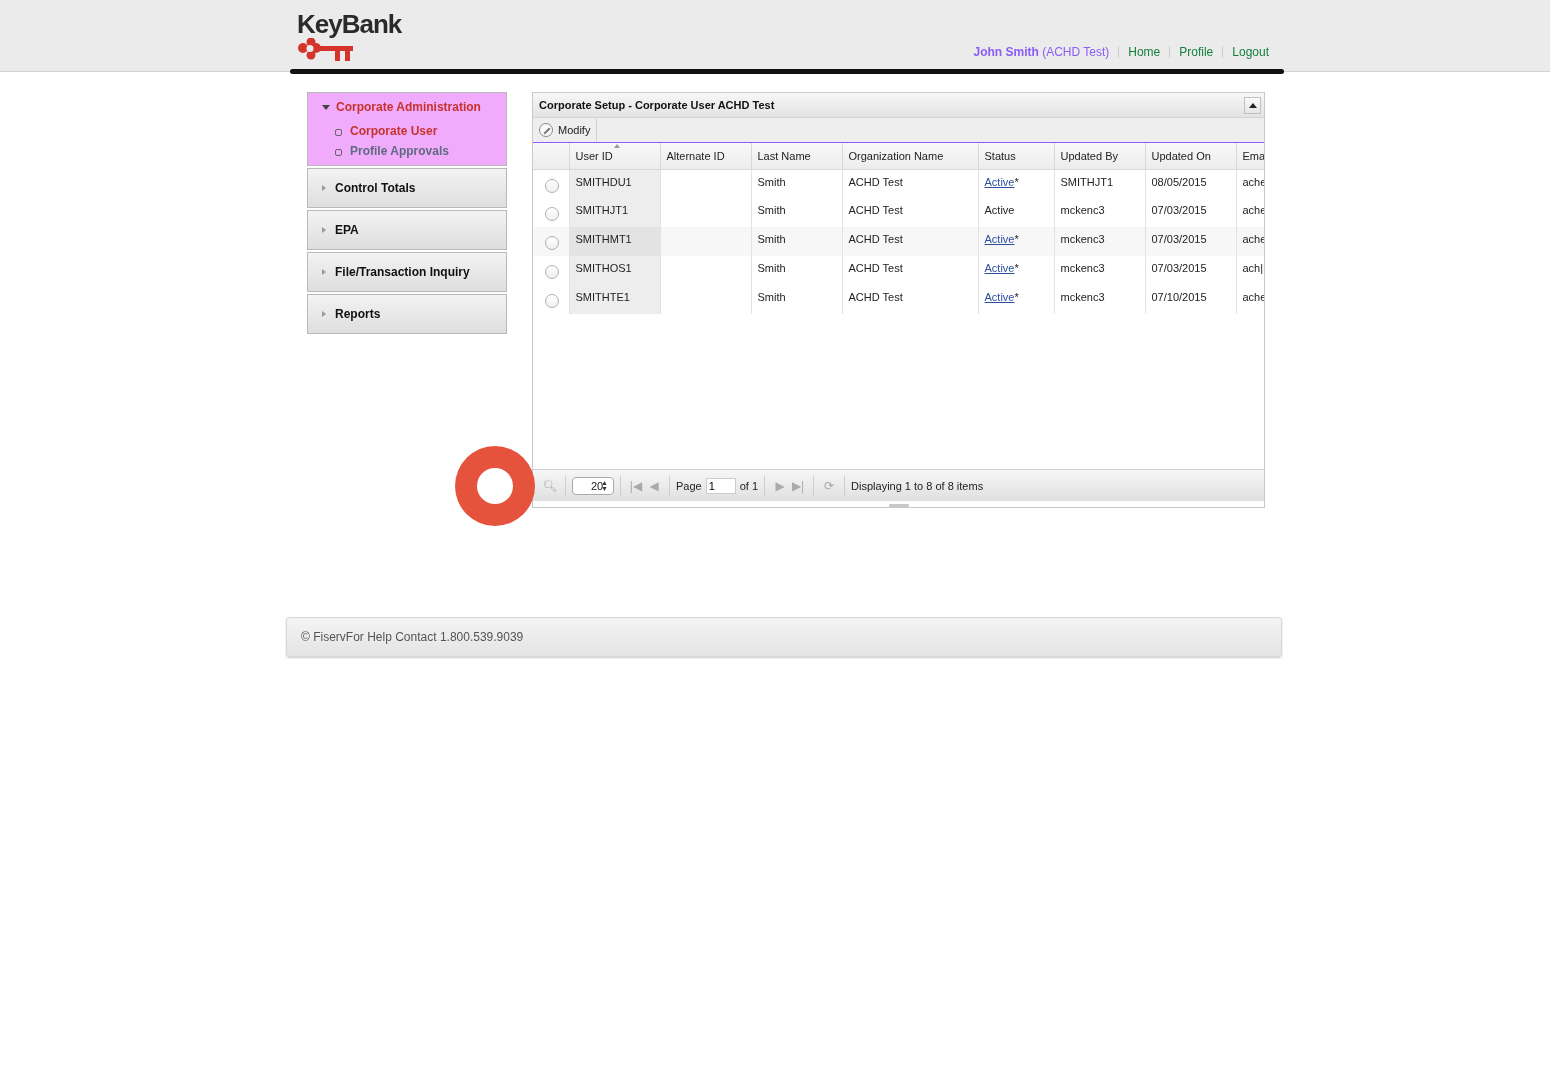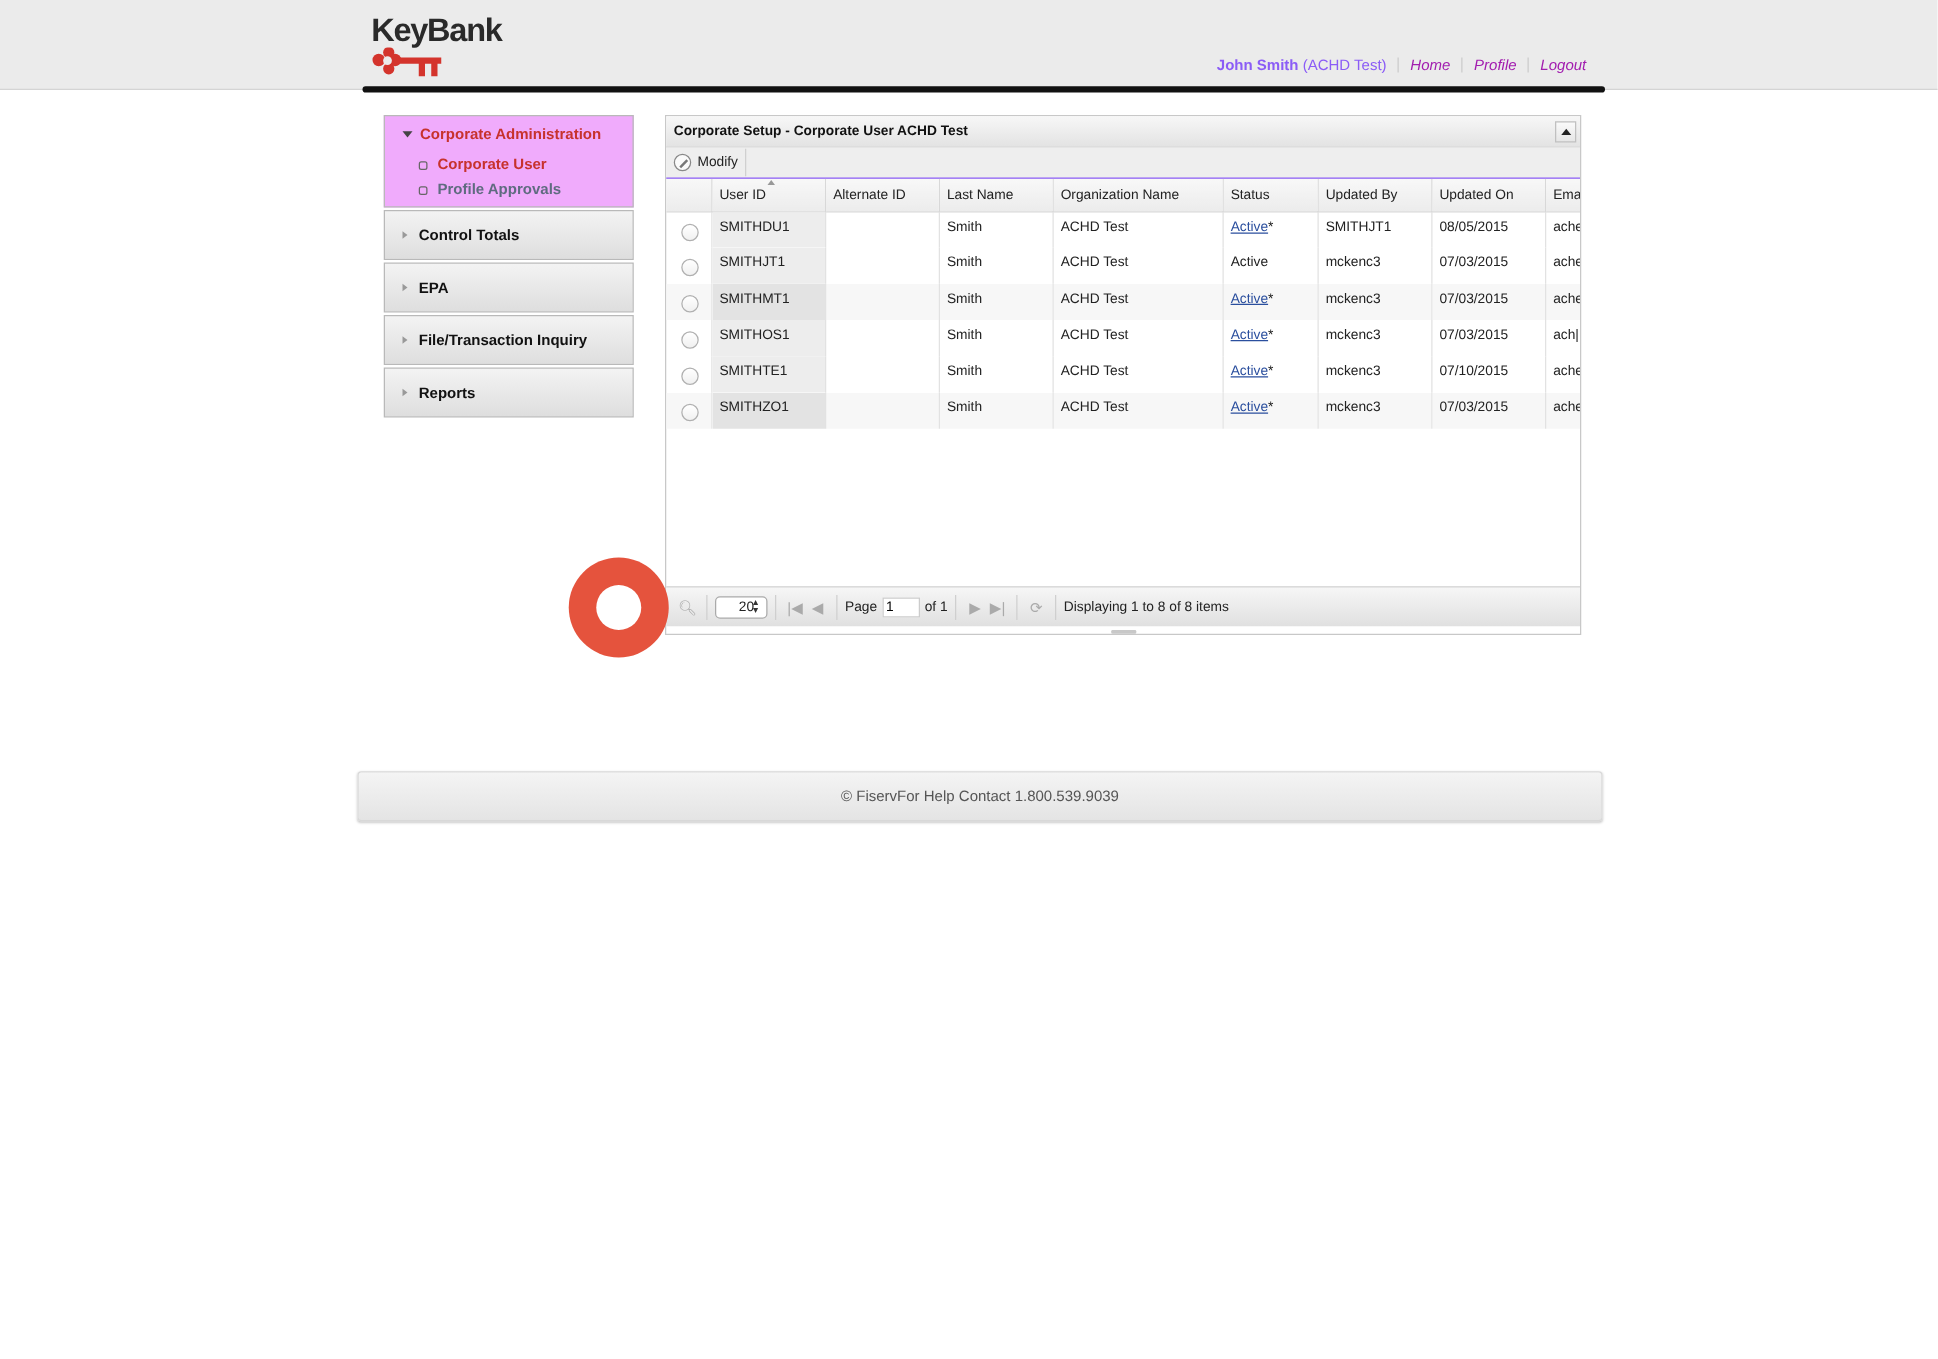--- a/index.html
+++ b/index.html
@@ -6,21 +6,21 @@
   html, body { width: 1550px; height: 1087px; background: #ffffff; font-family: "Liberation Sans", sans-serif; color: #222; overflow: hidden; }
   .topbar { position: absolute; left: 0; top: 0; width: 1550px; height: 72px; background: #ebebeb; border-bottom: 1px solid #d4d4d4; }
   .logo { position: absolute; left: 297px; top: 10px; width: 120px; height: 56px; }
   .logo-text { font-size: 26px; font-weight: bold; color: #2a2a2a; letter-spacing: -1px; line-height: 28px; }
   .logo-key { position: absolute; left: 0; top: 28px; }
   .header-rule { position: absolute; left: 290px; top: 69px; width: 994px; height: 5px; background: #111; border-radius: 3px; }
   .usernav { position: absolute; right: 281px; top: 45px; font-size: 12px; display: flex; align-items: center; }
   .usernav .user { color: #8b5cf6; }
   .usernav .user b { font-weight: bold; }
   .usernav .sep { width: 1px; height: 12px; background: #ccc; margin: 0 9px; }
-  .usernav a { color: #a21caf; text-decoration: none; font-style: italic; }
+  .usernav a { color: #15803d; text-decoration: none; }
 
   .sidebar { position: absolute; left: 307px; top: 92px; width: 200px; }
   .side-open { border: 1px solid #b9b9b9; background: #f0abfc; padding: 5px 0 4px 0; }
   .side-open .head { display: flex; align-items: center; font-size: 12px; font-weight: bold; color: #c7322d; padding-left: 14px; height: 18px; }
   .caret-down { width: 0; height: 0; border-left: 4px solid transparent; border-right: 4px solid transparent; border-top: 5px solid #444; margin-right: 6px; }
   .side-sub { display: flex; align-items: center; font-size: 12px; font-weight: bold; padding-left: 27px; height: 20px; }
   .side-sub .box { width: 7px; height: 7px; border: 1px solid #666; border-radius: 2px; margin-right: 8px; margin-top: 2px; }
   .side-sub.active { color: #c7322d; margin-top: 5px; }
   .side-sub.other { color: #5f6b80; }
   .side-item { margin-top: 2px; height: 40px; border: 1px solid #b9b9b9; background: linear-gradient(#f3f3f3, #dedede); display: flex; align-items: center; padding-left: 14px; font-size: 12px; font-weight: bold; color: #111; }
@@ -50,21 +50,21 @@
   .pg-sep { width: 1px; height: 20px; background: #cfcfcf; margin: 0 6px; }
   .pg-icon { color: #aaa; font-size: 12px; width: 18px; text-align: center; }
   .pg-select { width: 42px; height: 18px; border: 1px solid #aaa; border-radius: 4px; background: #fff; display: flex; align-items: center; padding-left: 18px; position: relative; font-size: 11px; }
   .pg-select .arrows { position: absolute; right: 5px; top: 2px; font-size: 7px; line-height: 6px; color: #333; }
   .pg-input { width: 30px; height: 16px; border: 1px solid #ccc; background: #fff; font-size: 11px; padding-left: 2px; margin: 0 4px; font-family: "Liberation Sans", sans-serif; }
   .resize-grip { position: absolute; left: 356px; bottom: 0px; width: 20px; height: 3px; background: #c8c8c8; border-radius: 1px; }
 
   .marker { position: absolute; left: 455px; top: 446px; width: 80px; height: 80px; border-radius: 50%; background: #e5533d; }
   .marker::after { content: ""; position: absolute; left: 22px; top: 22px; width: 36px; height: 36px; border-radius: 50%; background: #fff; }
 
-  .footer { position: absolute; left: 286px; top: 617px; width: 996px; height: 40px; background: linear-gradient(#f4f4f4, #e4e4e4); border: 1px solid #d8d8d8; border-radius: 3px; box-shadow: 0 1px 2px #ccc; display: flex; align-items: center; justify-content: center; padding: 0 14px; font-size: 12px; color: #555; }
+  .footer { position: absolute; left: 286px; top: 617px; width: 996px; height: 40px; background: linear-gradient(#f4f4f4, #e4e4e4); border: 1px solid #d8d8d8; border-radius: 3px; box-shadow: 0 1px 2px #ccc; display: flex; align-items: center; justify-content: flex-start; padding: 0 14px; font-size: 12px; color: #555; }
 </style>
 </head>
 <body>
 
 <div class="topbar">
   <div class="logo">
     <div class="logo-text">KeyBank</div>
     <svg class="logo-key" width="60" height="26" viewBox="0 0 60 26">
       <g fill="#d4342c">
         <circle cx="6" cy="10" r="5"></circle>
@@ -221,33 +221,20 @@
             </td>
             <td class="sorted">SMITHTE1</td>
             <td></td>
             <td>Smith</td>
             <td>ACHD Test</td>
             <td><span class="status-link">Active</span><span>*</span></td>
             <td>mckenc3</td>
             <td>07/10/2015</td>
             <td>ache</td>
           </tr>
-          <tr class="even">
-            <td>
-              <div class="radio"></div>
-            </td>
-            <td class="sorted">SMITHZO1</td>
-            <td></td>
-            <td>Smith</td>
-            <td>ACHD Test</td>
-            <td><span class="status-link">Active</span><span>*</span></td>
-            <td>mckenc3</td>
-            <td>07/03/2015</td>
-            <td>ache</td>
-          </tr>
         </tbody>
     </table>
   </div>
   <div class="pager">
     <span class="pg-icon" style="margin-left:8px">🔍︎</span>
     <span class="pg-sep"></span>
     <div class="pg-select">
       <span>20</span>
       <span class="arrows">▲<br>▼</span>
     </div>

